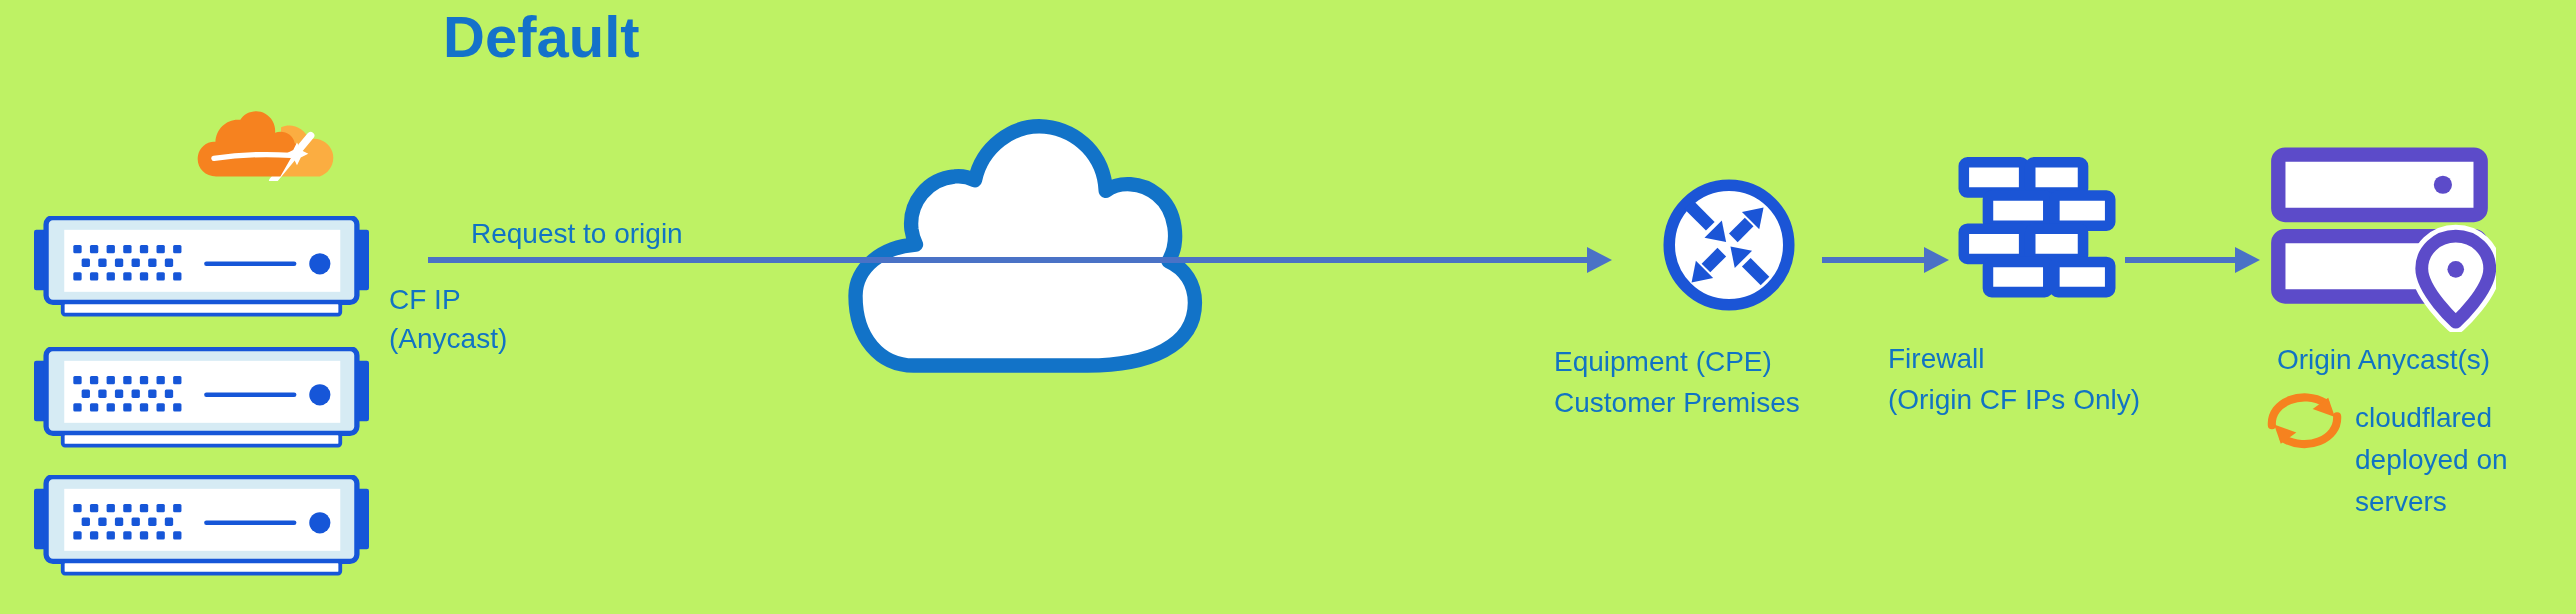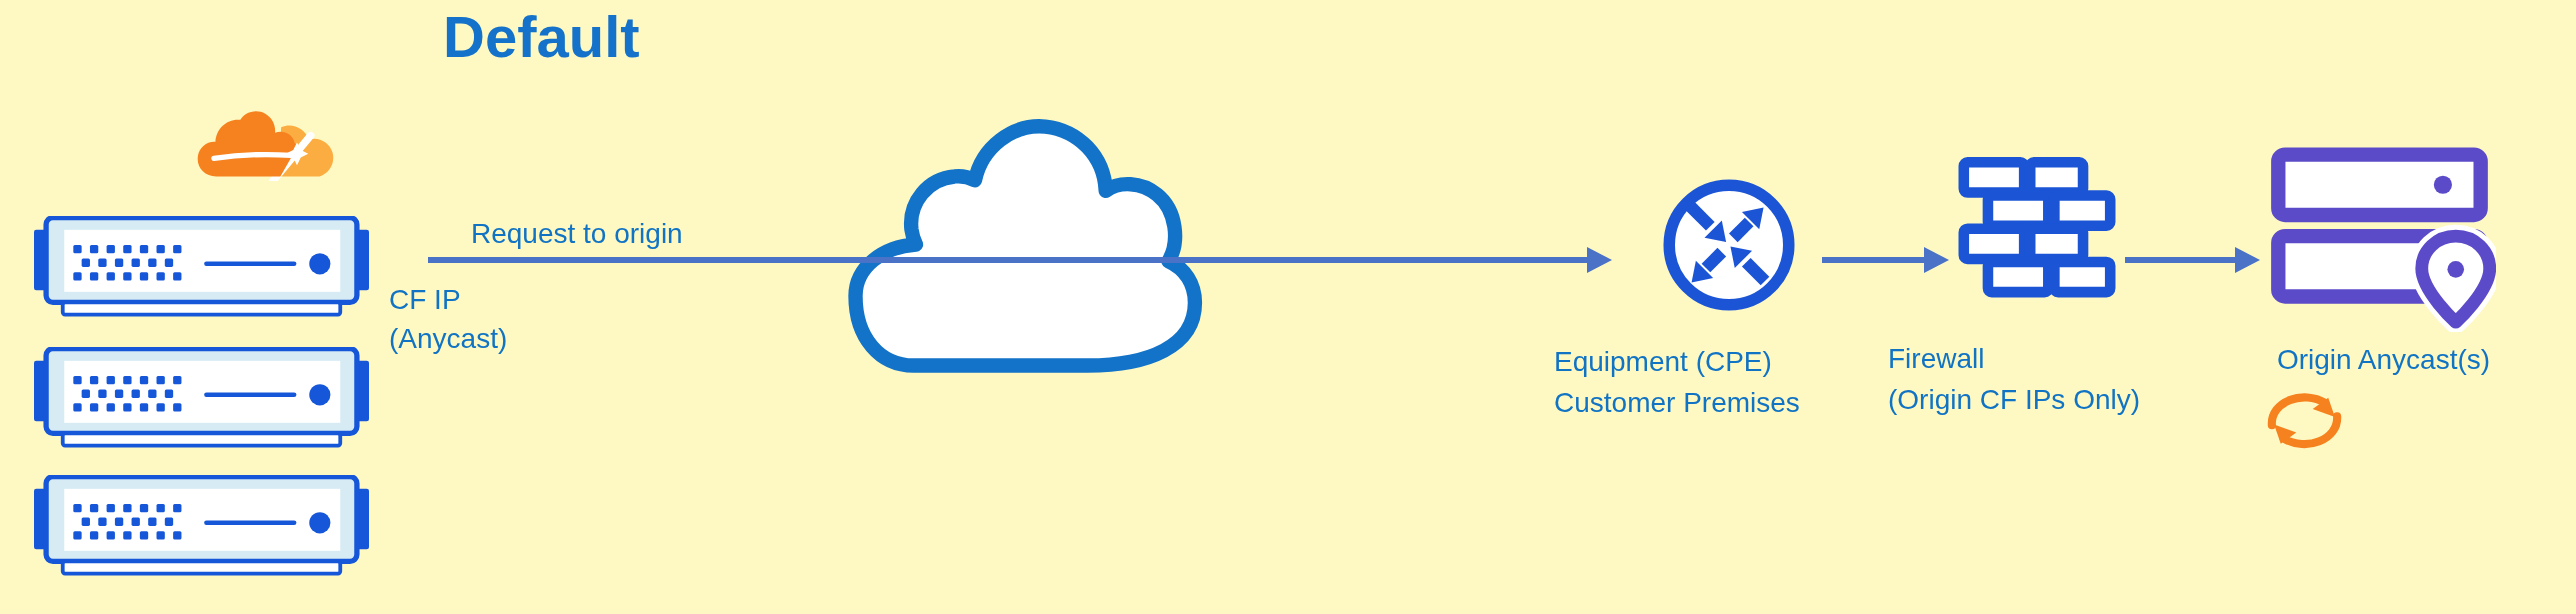--- a/index.html
+++ b/index.html
@@ -10,21 +10,21 @@
     --connector-blue:#4A72C6;
     --cloud-blue:#1273C8;
     --origin-purple:#5C4BC9;
     --cf-orange:#F6821F;
     --cf-orange-light:#FBAD41;
     --server-bezel:#D6EBF4;
     --wordmark-dark:#2F3132;
   }
   *{margin:0;padding:0;box-sizing:border-box;}
   body{background:#fff;font-family:"Liberation Sans", sans-serif;}
-  .canvas{position:relative;width:2576px;height:614px;background:#fef9c3;overflow:hidden;}
+  .canvas{position:relative;width:2576px;height:614px;background:#bef264;overflow:hidden;}
 
   .abs{position:absolute;}
 
   .diagram-title{left:443px;top:3px;font-size:58px;font-weight:600;color:var(--title-blue);letter-spacing:0;}
 
   .wordmark{left:45px;top:182px;width:303px;font-size:36px;font-weight:800;
             letter-spacing:3px;color:var(--wordmark-dark);white-space:nowrap;}
   .wordmark .reg{font-size:13px;vertical-align:super;letter-spacing:0;}
 
   .lbl{color:var(--label-blue);font-size:28px;line-height:41px;white-space:nowrap;}
@@ -183,15 +183,20 @@
   <div class="abs lbl lbl-origin">Origin Anycast(s)</div>
 
   <svg class="abs sync-svg" width="89" height="74" viewBox="0 0 120 98">
     <g stroke="var(--cf-orange)" stroke-width="11" fill="none" stroke-linecap="round">
       <path d="M16 56 C14 24 58 8 88 26"></path>
       <path d="M104 44 C106 76 62 92 32 74"></path>
     </g>
     <polygon fill="var(--cf-orange)" points="101,45 92,19 71,34"></polygon>
     <polygon fill="var(--cf-orange)" points="19,55 28,81 49,66"></polygon>
   </svg>
+  <div class="abs lbl lbl-cloudflared">
+    <div>cloudflared</div>
+    <div>deployed on</div>
+    <div>servers</div>
+  </div>
 
 </div>
 
 
 </body></html>

